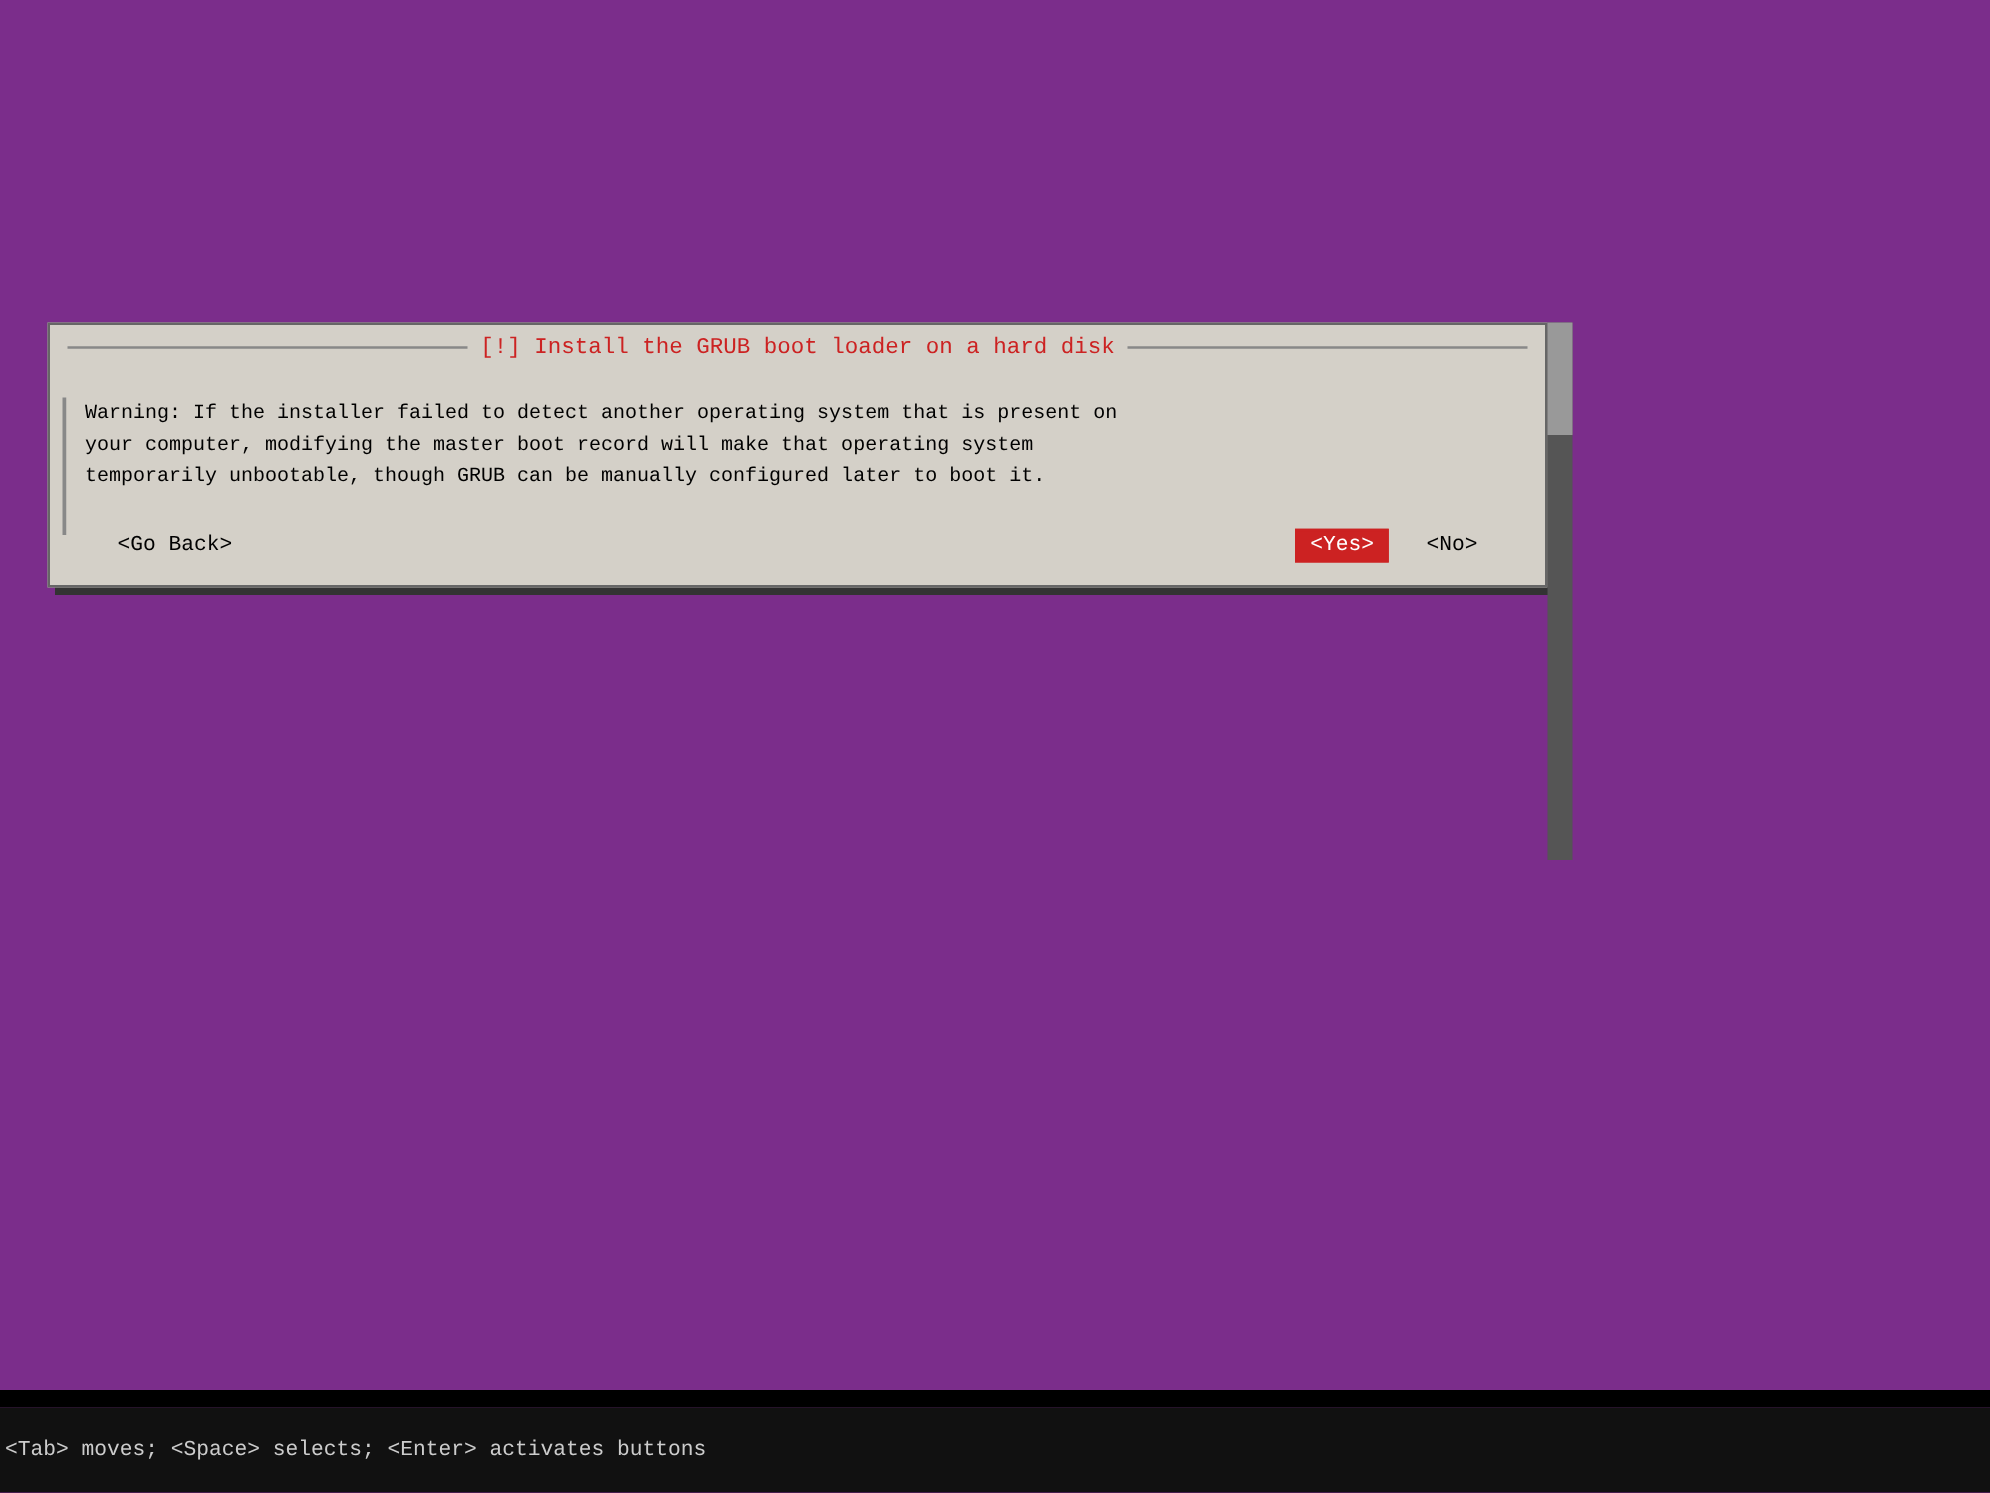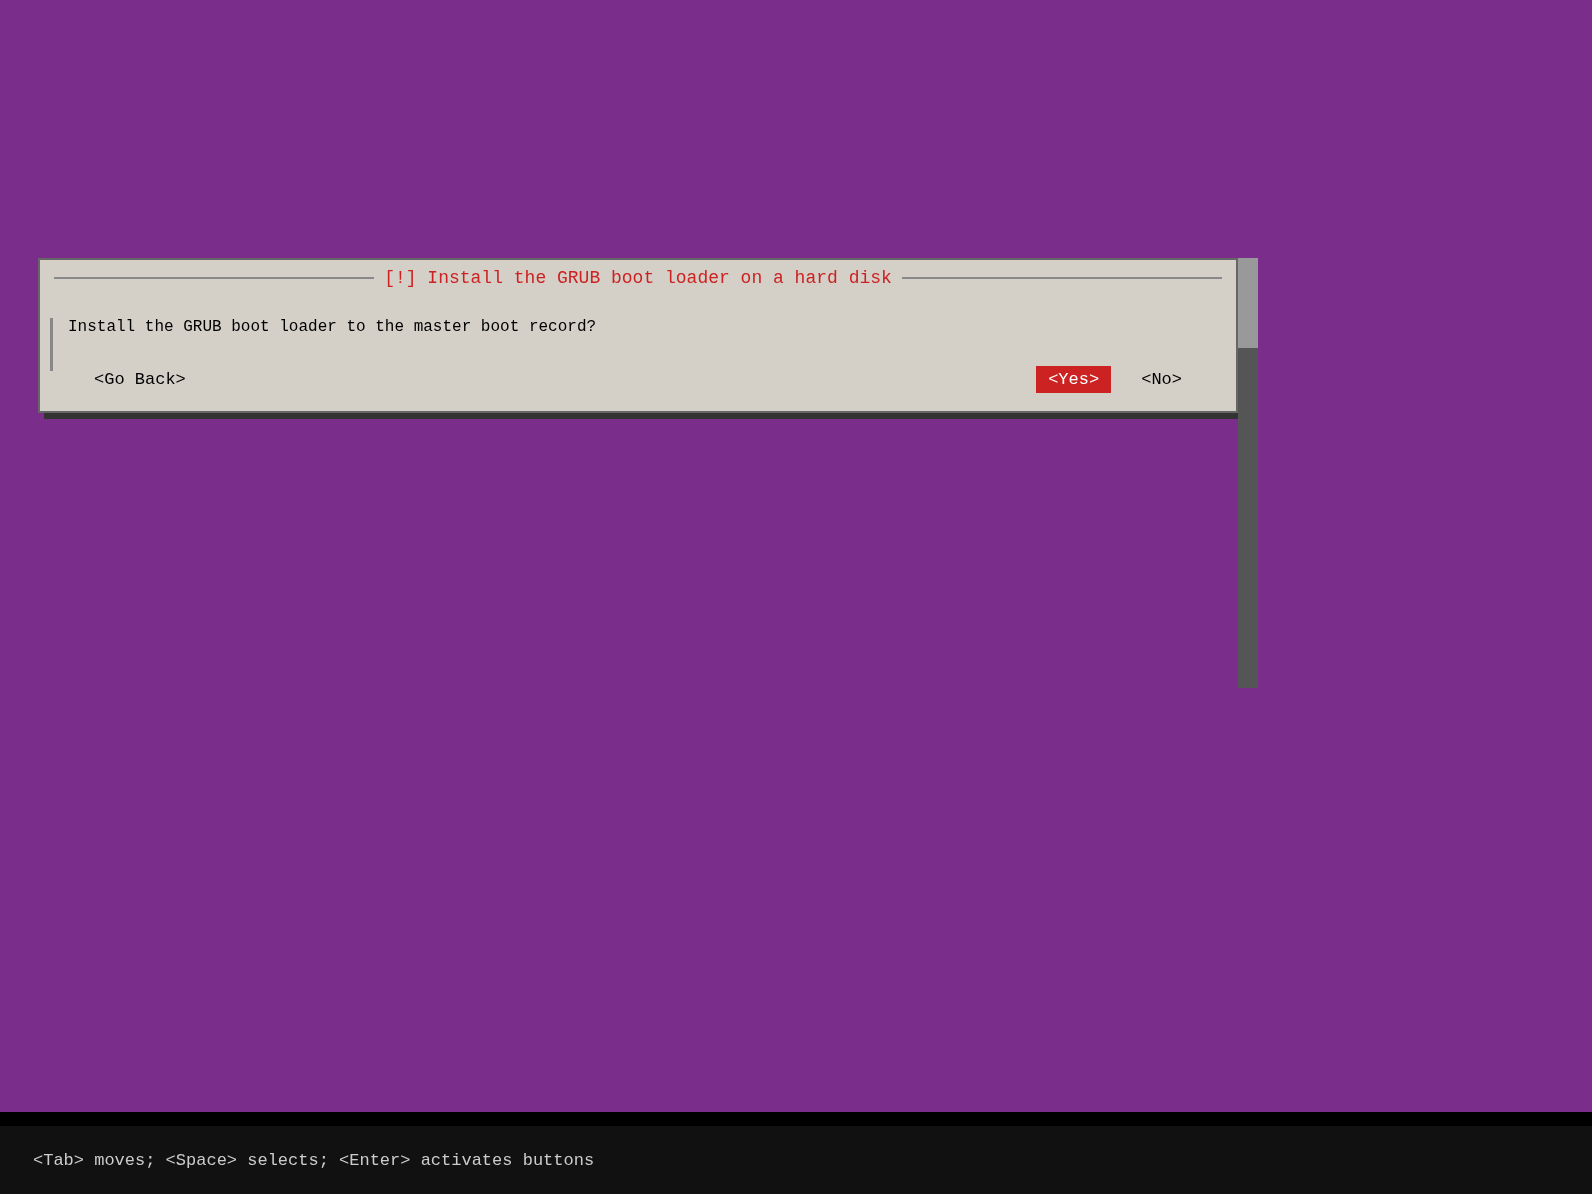--- a/index.html
+++ b/index.html
@@ -26,35 +26,37 @@
     <div style="flex:1; height:2px; background-color:#888; margin-right:10px;"></div>
     <span style="color:#cc2222; font-family:'Courier New',Courier,monospace; font-size:18px; font-weight:normal; white-space:nowrap;">[!] Install the GRUB boot loader on a hard disk</span>
     <div style="flex:1; height:2px; background-color:#888; margin-left:10px;"></div>
   </div>
 
   <div style="padding:22px 28px 0 28px; position:relative;">
 
     <div style="position:absolute; left:10px; top:22px; bottom:40px; width:3px; background-color:#888;"></div>
 
 
+    <p style="font-family:'Courier New',Courier,monospace; font-size:16px; color:#000; line-height:1.6; margin-bottom:20px; white-space:pre-line;">Warning: If the installer failed to detect another operating system that is present on
+your computer, modifying the master boot record will make that operating system
+temporarily unbootable, though GRUB can be manually configured later to boot it.</p>
 
-    <p style="font-family:'Courier New',Courier,monospace; font-size:16px; color:#000; margin-bottom:22px;">Install the GRUB boot loader to the master boot record?</p>
 
     <div style="display:flex; justify-content:space-between; align-items:center; padding:8px 20px 18px 20px;">
       <button style="font-family:Liberation Mono, monospace; font-size:17px; color:#000; background:transparent; border:none; cursor:pointer; padding:2px 6px;">&lt;Go Back&gt;</button>
       <div style="display:flex; gap:24px; align-items:center;">
         <button style="font-family:'Courier New',Courier,monospace; font-size:17px; color:#fff; background-color:#cc2222; border:2px solid #cc2222; cursor:pointer; padding:2px 10px;">&lt;Yes&gt;</button>
         <button style="font-family:'Courier New',Courier,monospace; font-size:17px; color:#000000; background:transparent; border:none; cursor:pointer; padding:2px 6px;">&lt;No&gt;</button>
       </div>
     </div>
 
   </div>
 </div>
 
 <div style="position:absolute; top:258px; left:1238px; width:20px; background-color:#555; height:430px;">
   <div style="position:absolute; top:0; left:0; width:20px; height:90px; background-color:#999;"></div>
 </div>
 
 <div style="position:absolute; bottom:68px; left:0; right:0; height:14px; background-color:#000;"></div>
 
-<div style="position:absolute; bottom:0; left:0; right:0; height:68px; background-color:#111; display:flex; align-items:center; padding:0 33px;">
+<div style="position:absolute; bottom:0; left:0; right:0; height:68px; background-color:#111; display:flex; align-items:center; padding:0 4px;">
   <span style="font-family:'Courier New',Courier,monospace; font-size:17px; color:#ccc;">&lt;Tab&gt; moves; &lt;Space&gt; selects; &lt;Enter&gt; activates buttons</span>
 </div>
 
 </body></html>

